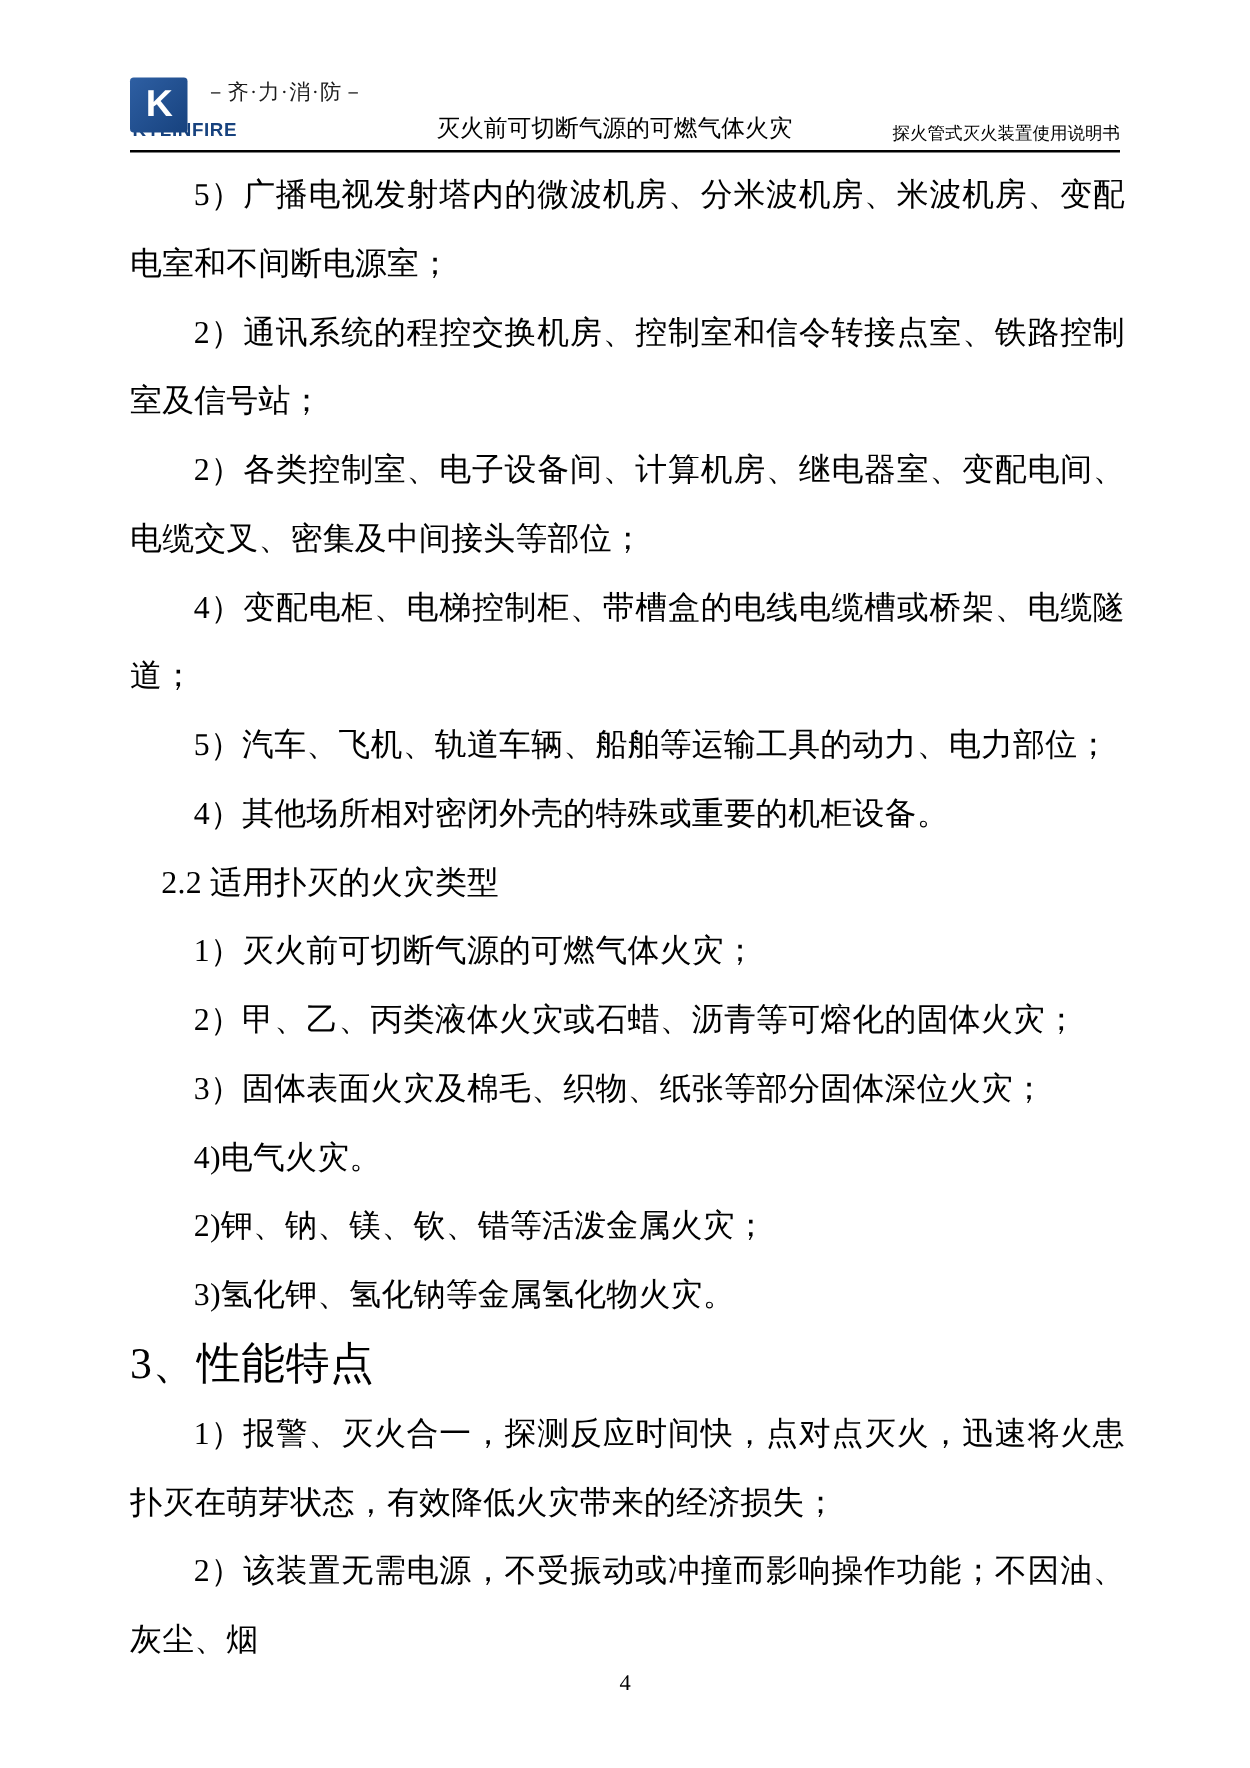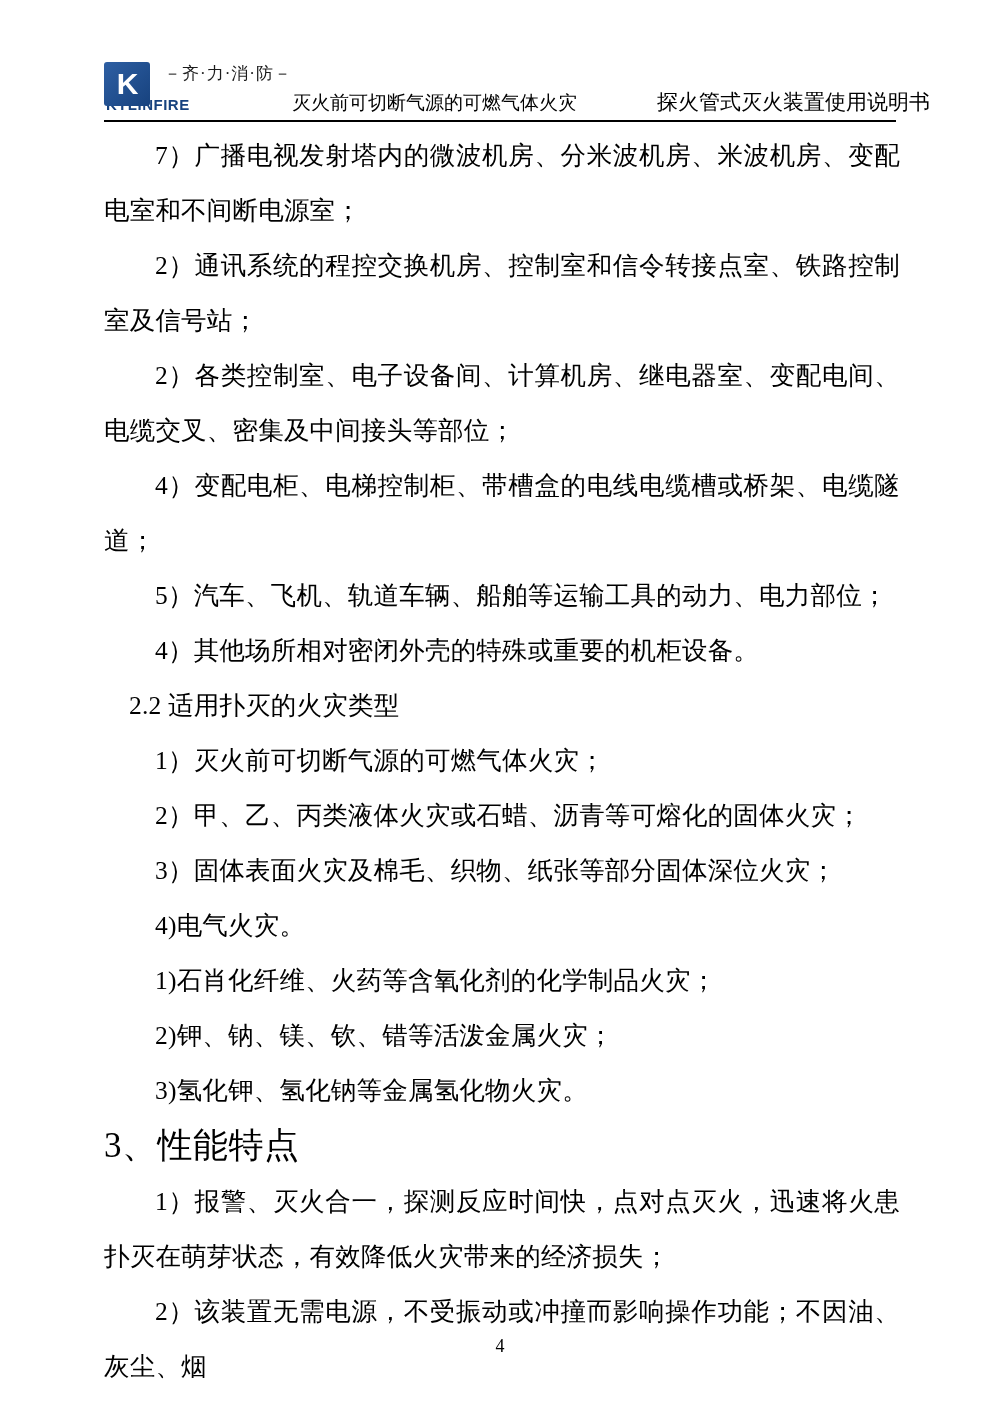--- a/index.html
+++ b/index.html
@@ -94,21 +94,21 @@
     padding-bottom: 4px;
   }
   .header-company {
     font-family: "Liberation Serif", serif;
     font-size: 19px;
     white-space: nowrap;
     margin-right: 80px;
   }
   .header-doc {
     font-family: "Liberation Serif", serif;
-    font-size: 21px;
+    font-size: 14px;
     white-space: nowrap;
   }
   .header-rule {
     position: absolute;
     left: 104px;
     top: 120px;
     width: 792px;
     border-top: 2px solid #000000;
   }
   
@@ -168,32 +168,31 @@
       </div>
       <div class="header-titles">
         <div class="header-company">灭火前可切断气源的可燃气体火灾</div>
         <div class="header-doc">探火管式灭火装置使用说明书</div>
       </div>
     </div>
   </div>
   <div class="header-rule"></div>
 
   <div class="content">
-    <p class="para indent2">7）广播电视发射塔内的微波机房、分米波机房、米波机房、变配电室和不间断电源室；</p>
+    <p class="para indent2">5）广播电视发射塔内的微波机房、分米波机房、米波机房、变配电室和不间断电源室；</p>
     <p class="para indent2">2）通讯系统的程控交换机房、控制室和信令转接点室、铁路控制室及信号站；</p>
     <p class="para indent2">2）各类控制室、电子设备间、计算机房、继电器室、变配电间、电缆交叉、密集及中间接头等部位；</p>
     <p class="para indent2">4）变配电柜、电梯控制柜、带槽盒的电线电缆槽或桥架、电缆隧道；</p>
     <p class="para indent2">5）汽车、飞机、轨道车辆、船舶等运输工具的动力、电力部位；</p>
     <p class="para indent2">4）其他场所相对密闭外壳的特殊或重要的机柜设备。</p>
     <p class="para indent1">2.2 适用扑灭的火灾类型</p>
     <p class="para indent2">1）灭火前可切断气源的可燃气体火灾；</p>
     <p class="para indent2">2）甲、乙、丙类液体火灾或石蜡、沥青等可熔化的固体火灾；</p>
     <p class="para indent2">3）固体表面火灾及棉毛、织物、纸张等部分固体深位火灾；</p>
     <p class="para indent2">4)电气火灾。</p>
-    <p class="para indent2">1)石肖化纤维、火药等含氧化剂的化学制品火灾；</p>
     <p class="para indent2">2)钾、钠、镁、钦、错等活泼金属火灾；</p>
     <p class="para indent2">3)氢化钾、氢化钠等金属氢化物火灾。</p>
     <p class="heading">3、性能特点</p>
     <p class="para indent2">1）报警、灭火合一，探测反应时间快，点对点灭火，迅速将火患扑灭在萌芽状态，有效降低火灾带来的经济损失；</p>
     <p class="para indent2">2）该装置无需电源，不受振动或冲撞而影响操作功能；不因油、灰尘、烟</p>
   </div>
 
   <div class="page-number">4</div>
 
 </div>

